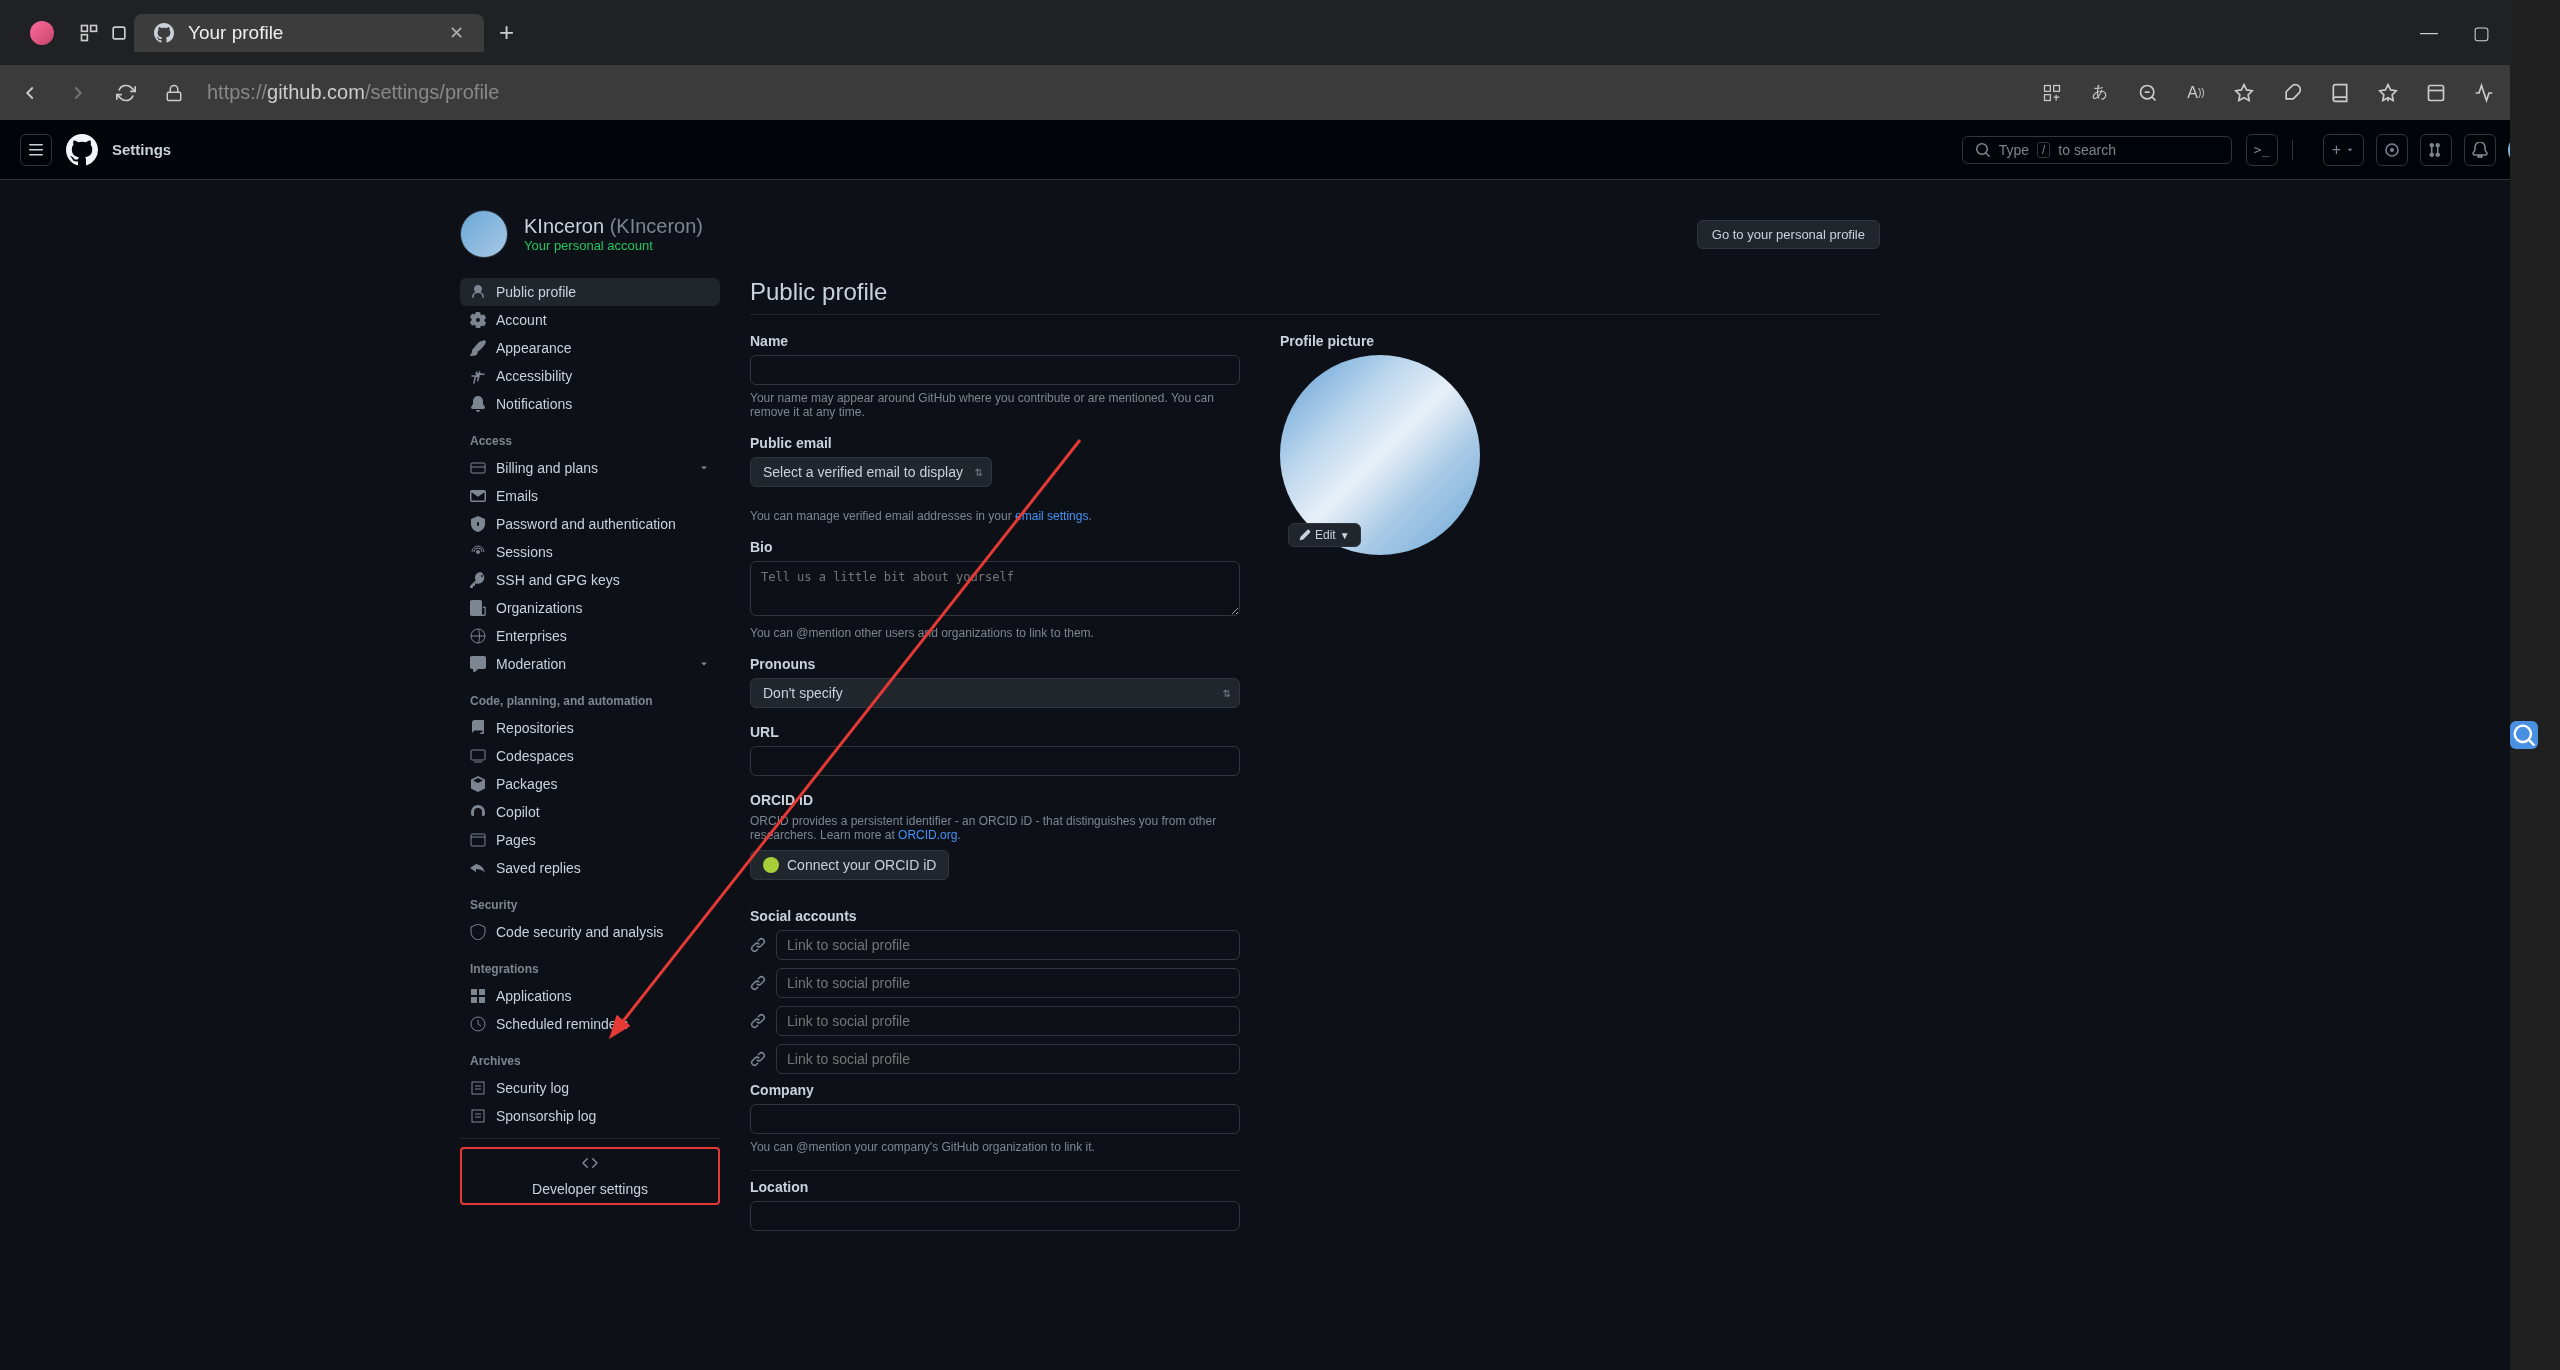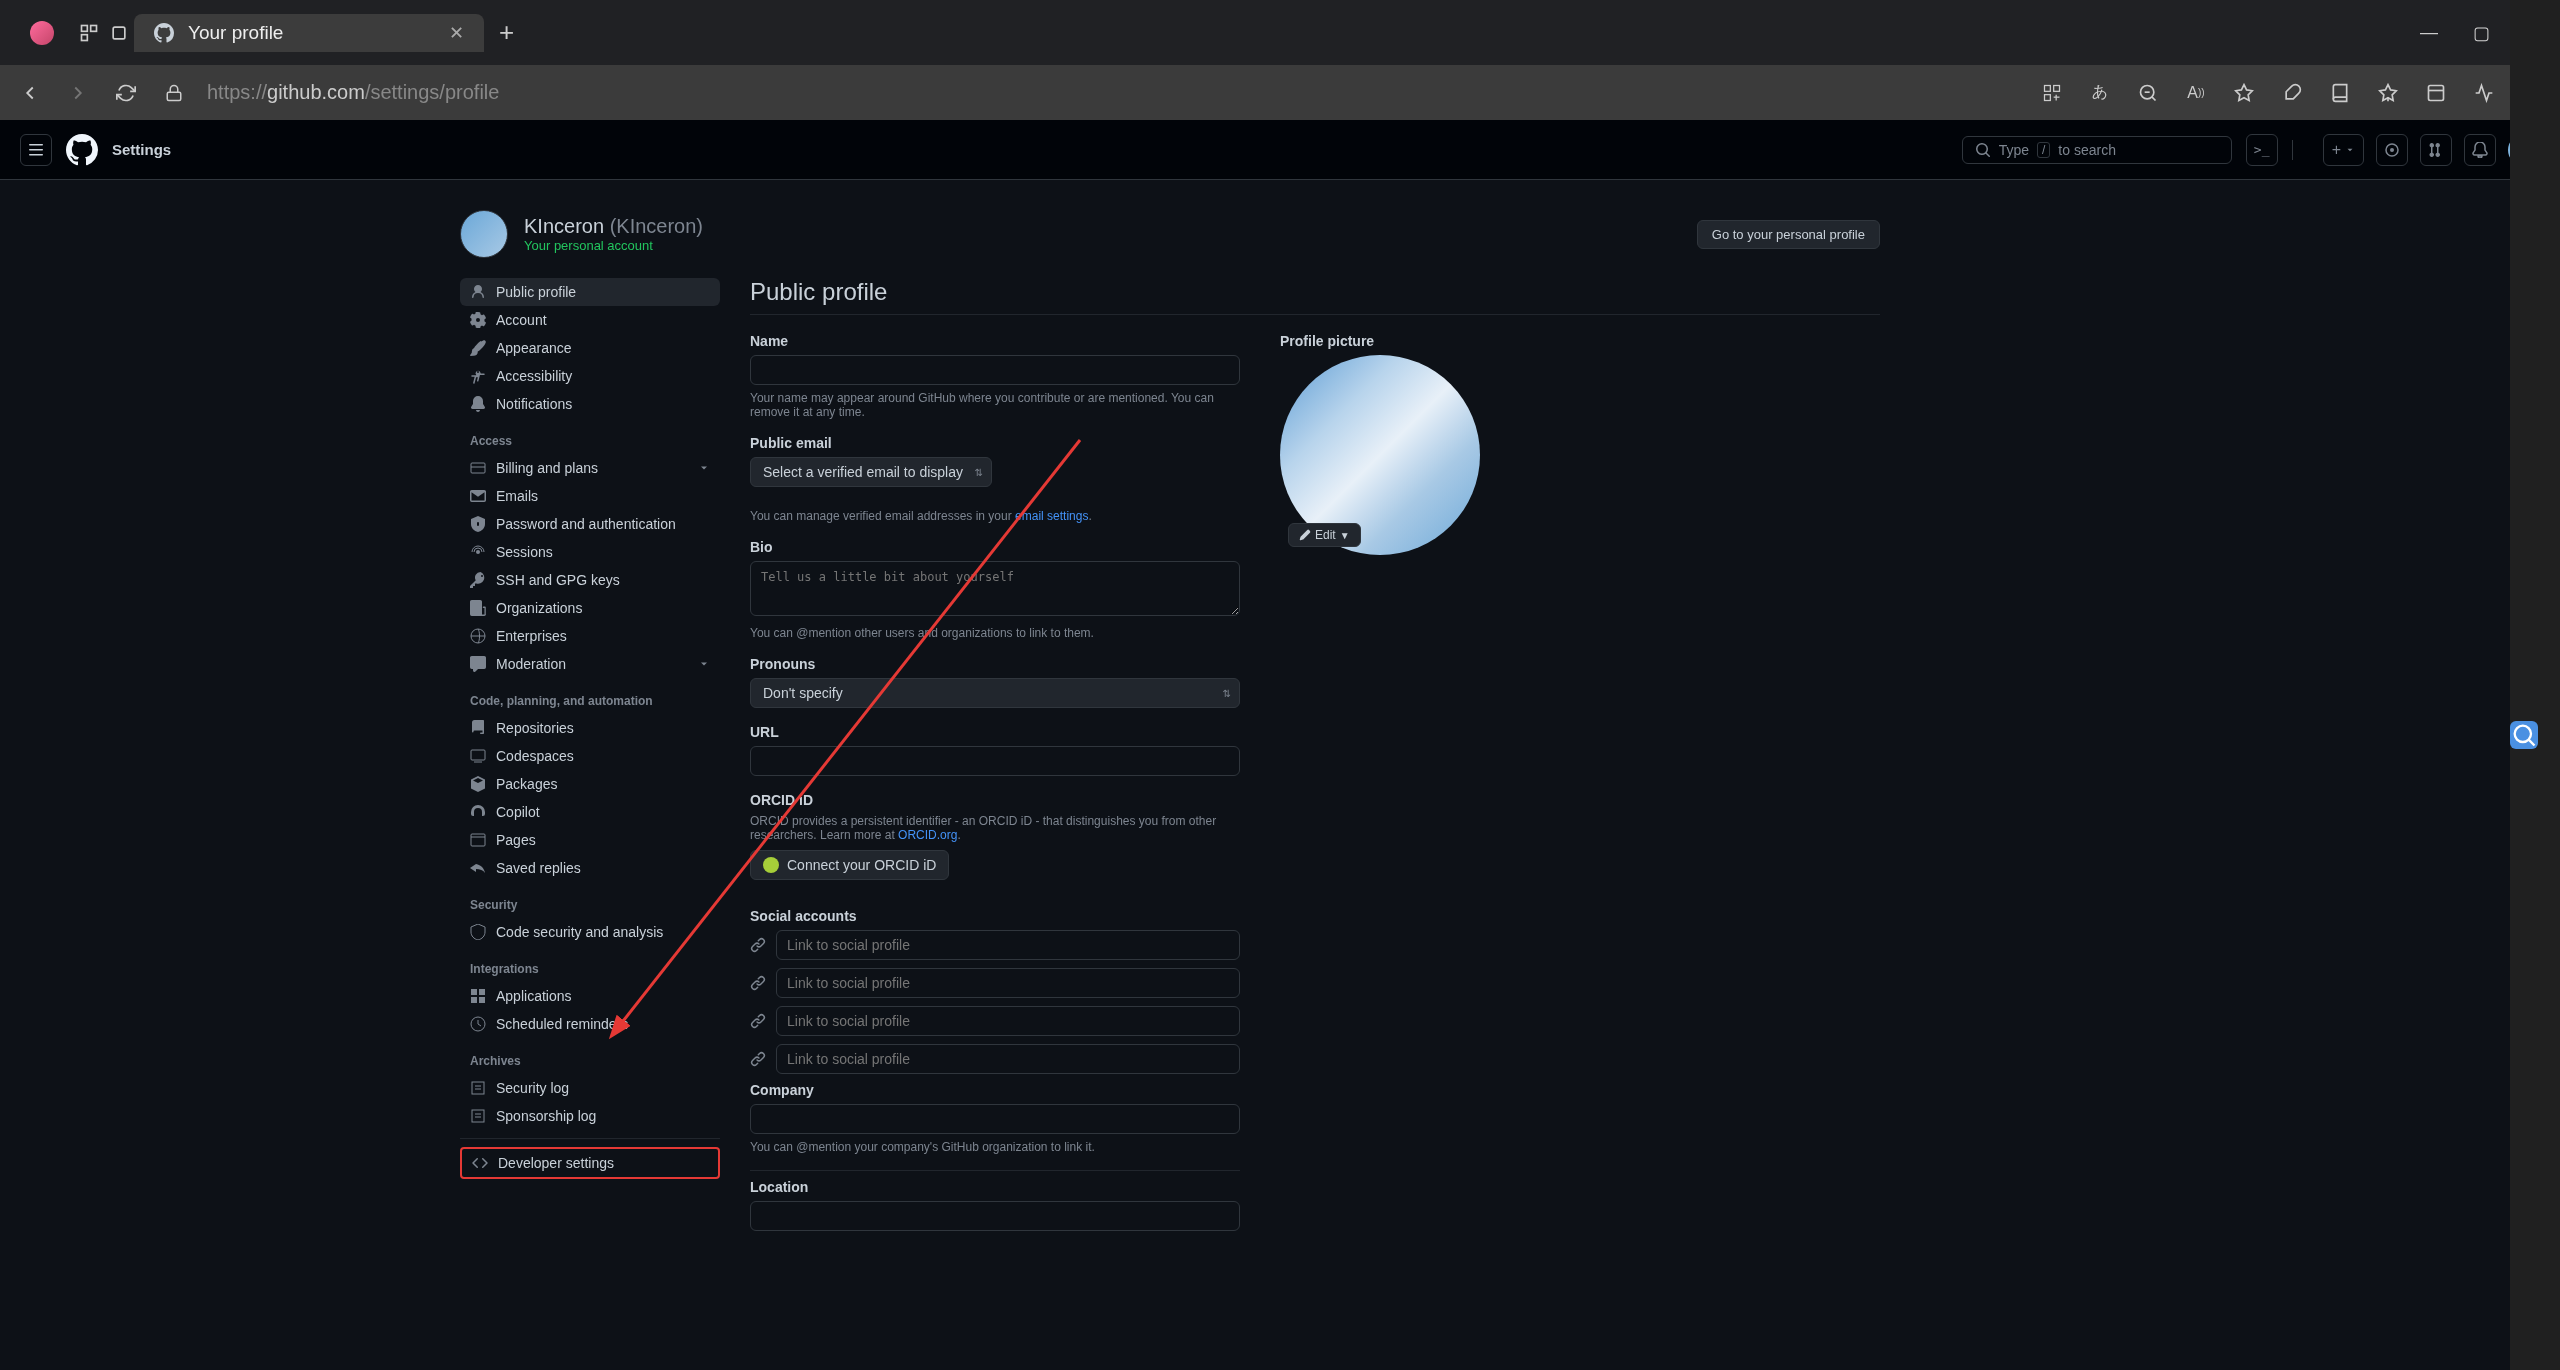--- a/index.html
+++ b/index.html
@@ -34,21 +34,21 @@
 .psub { font-size:13px; color:#22c55e; }
 .goto-btn { margin-left:auto; background:#21262d; border:1px solid #30363d; border-radius:6px; padding:6px 14px; font-size:13px; color:#c9d1d9; margin-right:40px;}
 .layout { display:flex; gap:30px; }
 .sidebar { width:260px; flex-shrink:0; }
 .sb-item { display:flex; align-items:center; gap:10px; padding:6px 10px; font-size:14px; color:#c9d1d9; border-radius:6px; cursor:pointer; position:relative; }
 .sb-item.active { background:#21262d; }
 .sb-item.active::before { content:''; position:absolute; left:-8px; top:4px; bottom:4px; width:4px; background:#1f6feb; border-radius:2px; }
 .sb-icon { width:16px; height:16px; color:#7d8590; flex-shrink:0; }
 .sb-section { font-size:12px; color:#7d8590; padding:16px 10px 6px; font-weight:600; }
 .sb-chevron { margin-left:auto; color:#7d8590; }
-.sb-item.boxed { border:2px solid #e53935; border-radius:4px; }
+.sb-item.boxed { border:2px solid #e53935; border-radius:4px;flex-direction:column; }
 .hr { border:none; border-top:1px solid #21262d; margin:8px 0; }
 .main-col { flex:1; }
 .sec-title { font-size:24px; font-weight:400; color:#c9d1d9; padding-bottom:8px; border-bottom:1px solid #21262d; margin-bottom:18px; margin-right:40px; }
 .form-row { display:flex; gap:40px; }
 .form-left { flex:1; max-width:490px; }
 .form-right { width:300px; }
 .field-label { font-size:14px; font-weight:600; color:#c9d1d9; margin-bottom:6px; display:block; }
 .text-input { width:100%; background:#0d1117; border:1px solid #30363d; border-radius:6px; padding:6px 10px; color:#c9d1d9; font-size:14px; }
 .textarea { width:100%; background:#0d1117; border:1px solid #30363d; border-radius:6px; padding:8px 10px; color:#c9d1d9; font-size:12px; height:55px; resize:vertical; }
 .hint { font-size:12px; color:#7d8590; margin-top:6px; margin-bottom:16px; }

